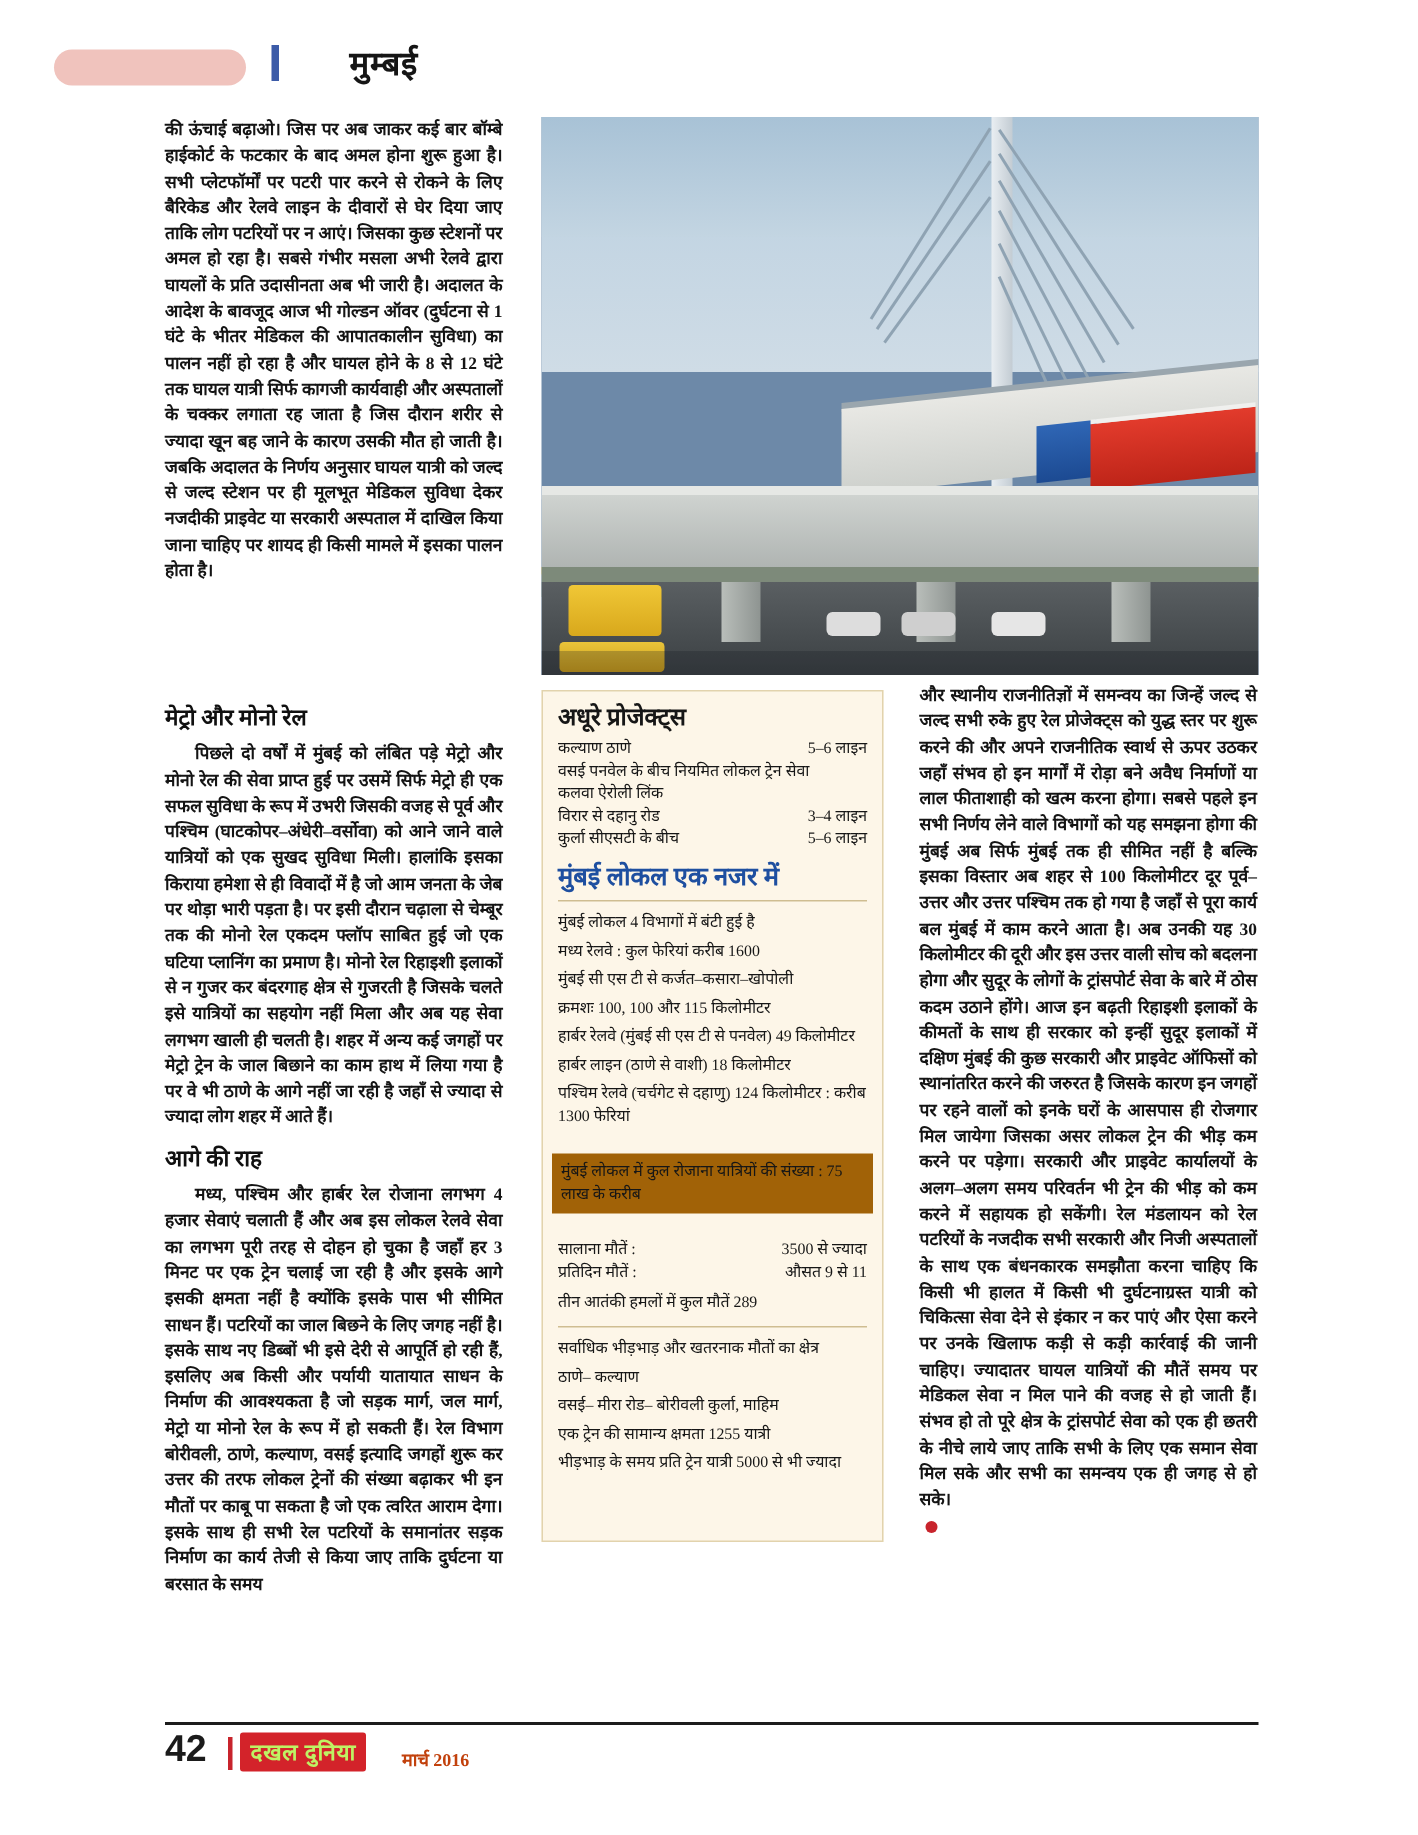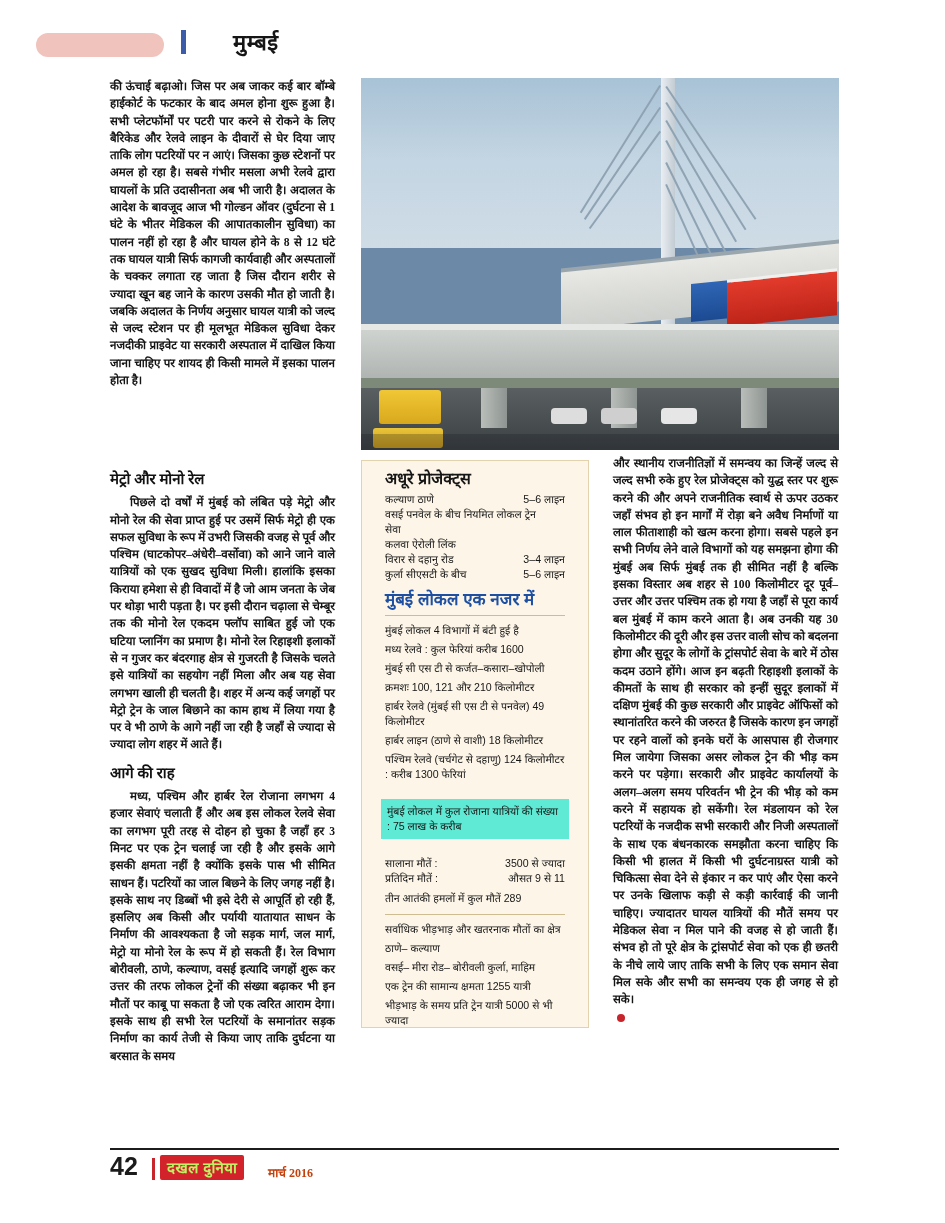--- a/index.html
+++ b/index.html
@@ -177,22 +177,22 @@
   }
 
   
   .sidebox {
     position: absolute;
     left: 361px; top: 460px;
     width: 228px; height: 568px;
     background: #fdf6e8;
     border: 1px solid #e2d3ad;
     box-sizing: border-box;
-    padding: 8px 23px;
-    font-family: Liberation Sans, sans-serif;
+    padding: 8px 10px;
+    font-family: Liberation Serif, serif;
     font-size: 10.6px;
     line-height: 15px;
     color: #161616;
   }
   .box-title {
     font-size: 16px;
     font-weight: bold;
     margin: 2px 0 6px 0;
   }
   .box-title2 {
@@ -208,21 +208,21 @@
   }
   .rowline .lab { flex: 1 1 auto; }
   .rowline .val { flex: 0 0 auto; text-align: right; white-space: nowrap; }
   .rule {
     border: 0;
     border-top: 1px solid #cfbd91;
     margin: 8px 0 7px 0;
   }
   .block { margin-bottom: 4px; }
   .shade {
-    background: #5eead4;
+    background: #a16207;
     padding: 5px 6px;
     margin: 17px -4px;
   }
 
   
   .footer-rule {
     position: absolute;
     left: 110px; top: 1148px;
     width: 729px; height: 2px;
     background: #1c1c1c;
@@ -346,21 +346,21 @@
       <span class="lab">कुर्ला सीएसटी के बीच</span>
       <span class="val">5–6 लाइन</span>
     </div>
 
     <div class="box-title2">मुंबई लोकल एक नजर में</div>
     <hr class="rule">
 
     <div class="block">मुंबई लोकल 4 विभागों में बंटी हुई है</div>
     <div class="block">मध्य रेलवे : कुल फेरियां करीब 1600</div>
     <div class="block">मुंबई सी एस टी से कर्जत–कसारा–खोपोली</div>
-    <div class="block">क्रमशः 100, 121 और 210 किलोमीटर</div>
+    <div class="block">क्रमशः 100, 100 और 115 किलोमीटर</div>
     <div class="block">हार्बर रेलवे (मुंबई सी एस टी से पनवेल) 49 किलोमीटर</div>
     <div class="block">हार्बर लाइन (ठाणे से वाशी) 18 किलोमीटर</div>
     <div class="block">पश्चिम रेलवे (चर्चगेट से दहाणु) 124 किलोमीटर : करीब 1300 फेरियां</div>
 
     <div class="shade">मुंबई लोकल में कुल रोजाना यात्रियों की संख्या : 75 लाख के करीब</div>
 
     <div class="rowline">
       <span class="lab">सालाना मौतें :</span>
       <span class="val">3500 से ज्यादा</span>
     </div>

